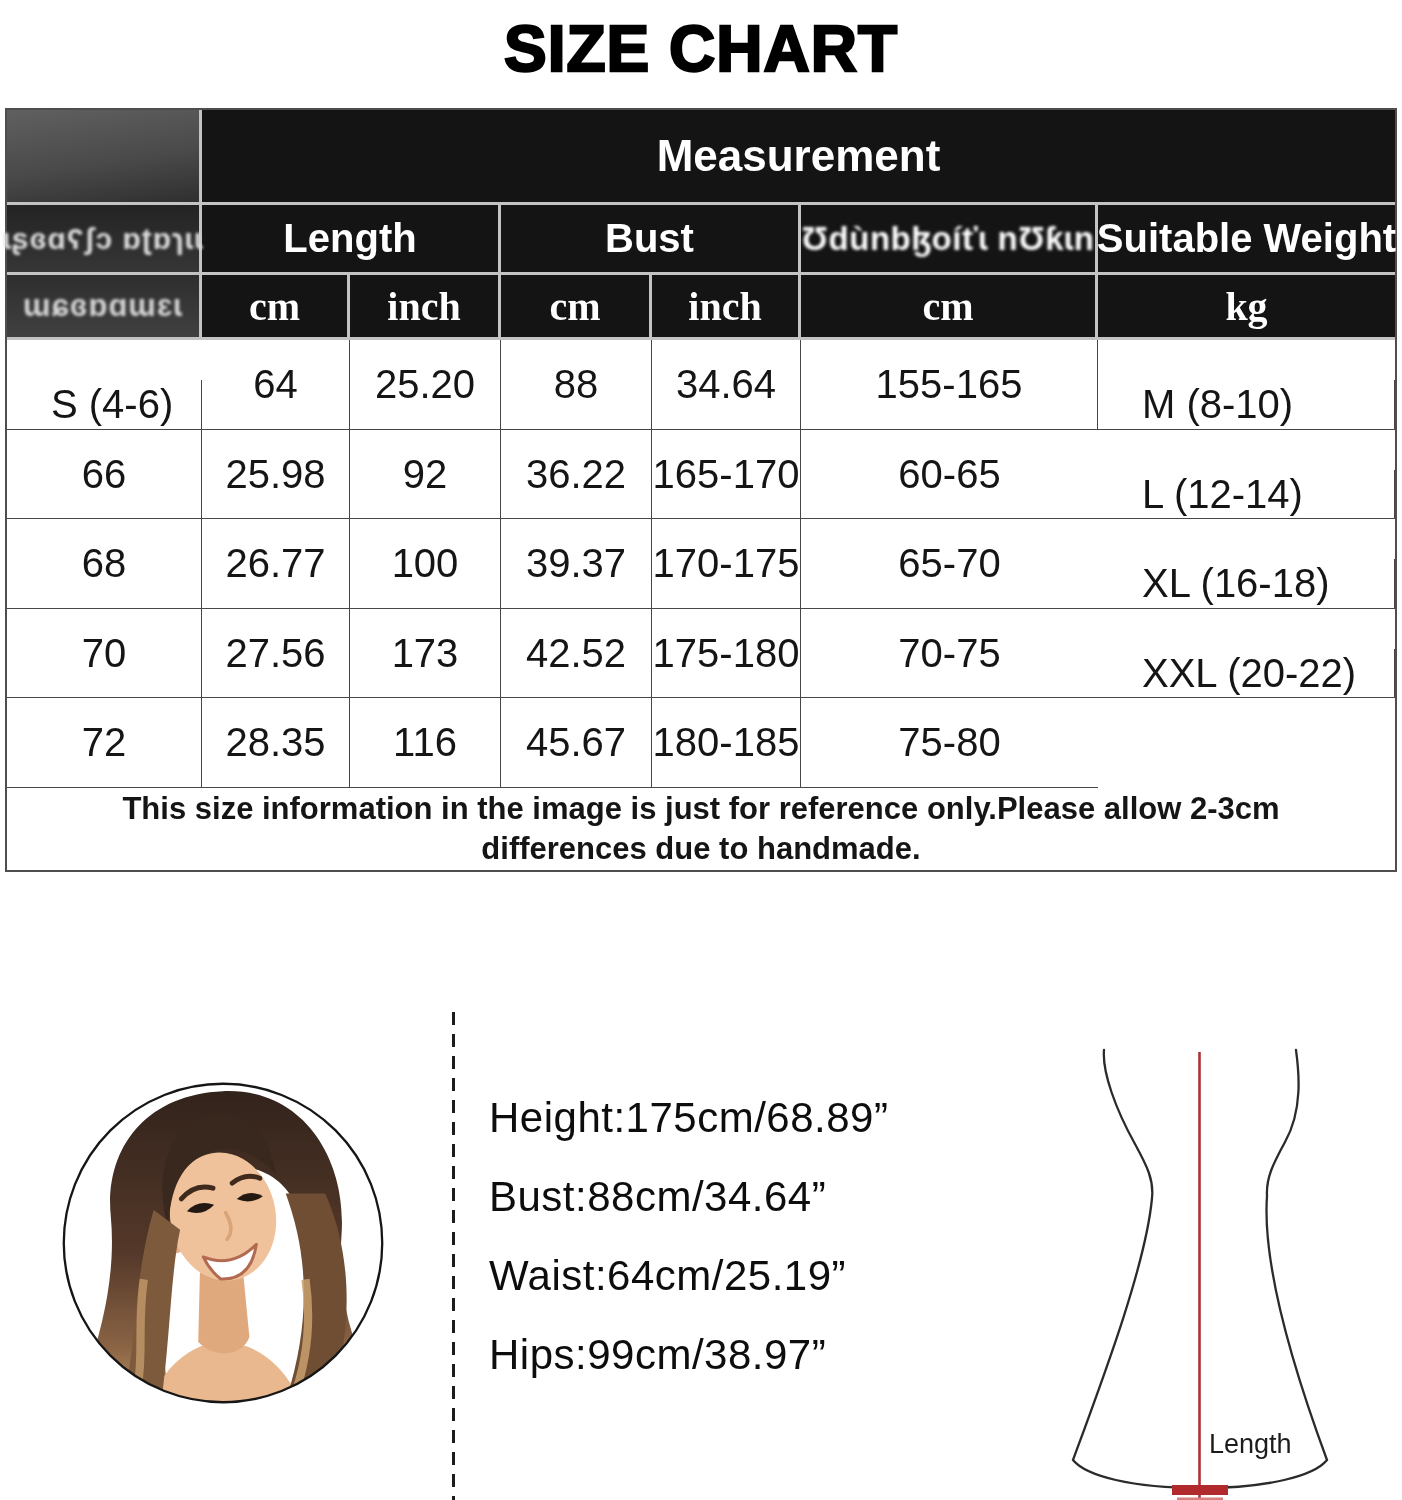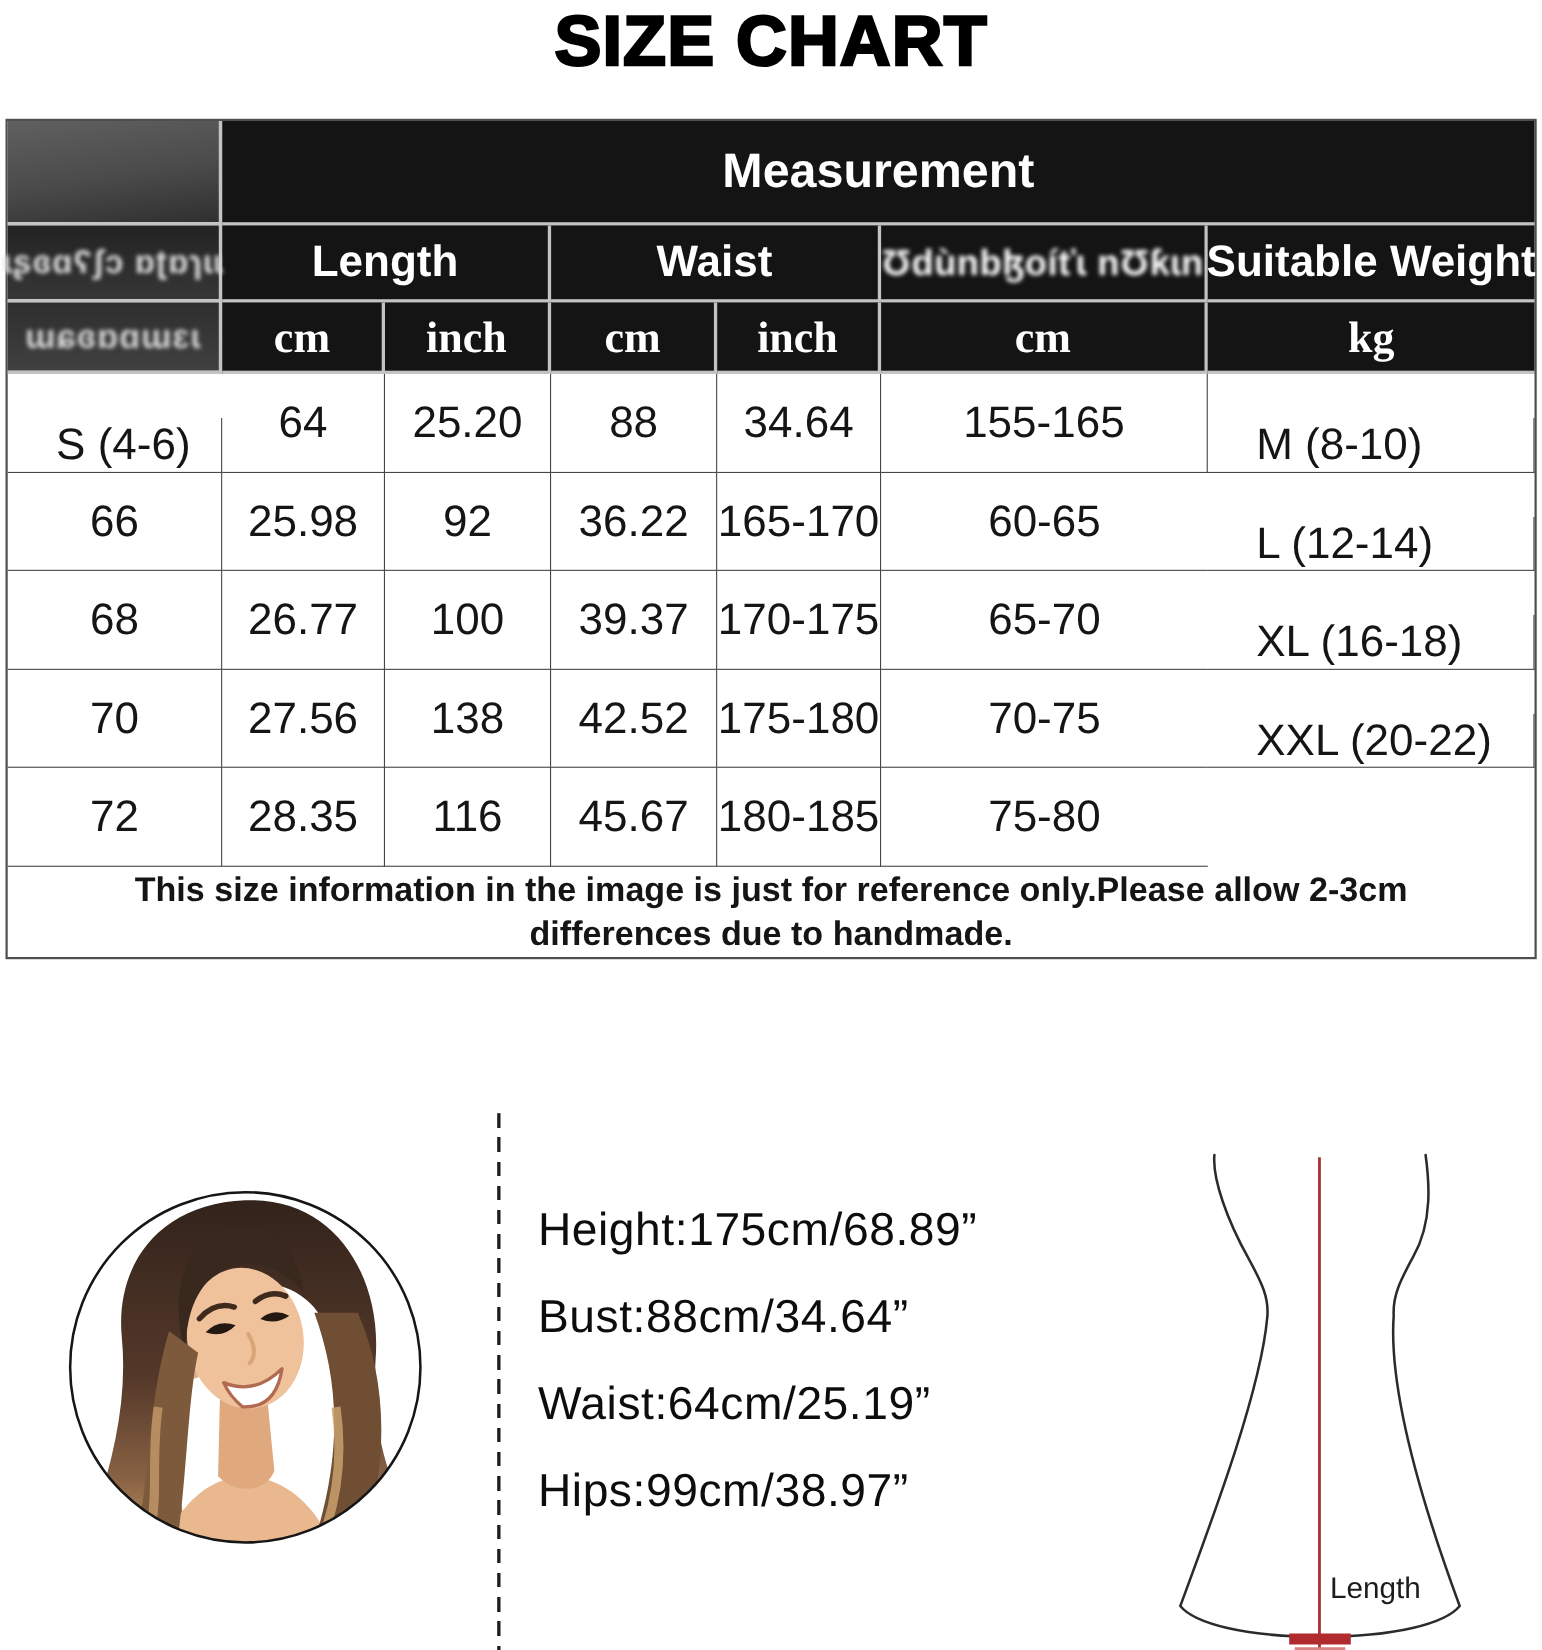--- a/index.html
+++ b/index.html
@@ -2,21 +2,21 @@
 <html><head>
 <meta charset="utf-8">
 <style>
   html,body{margin:0;padding:0;background:#ffffff;}
   .page{
     position:relative;width:1402px;height:1500px;overflow:hidden;background:#fff;
     font-family:"Liberation Sans",sans-serif;color:#111;
   }
   
   .title{
-    position:absolute;left:0;top:0;width:100%;text-align:center;
+    position:absolute;left:0;top:12px;width:100%;text-align:center;
     font-size:64px;font-weight:bold;letter-spacing:1px;color:#000;
     -webkit-text-stroke:2.4px #000;line-height:74px;
   }
   
   .tbl{
     position:absolute;left:5px;top:108px;background:#fff;
     display:grid;
     grid-template-columns:195px 148px 151px 151px 149px 297px 297px;
     grid-template-rows:95px 70px 65px 90px 89px 90px 89px 90px 82px;
     border:2px solid #4e4e4e;
@@ -71,21 +71,21 @@
 
   <div class="tbl">
 
     <div class="cell hd corner1"></div>
     <div class="cell hd mh s6 lr">Measurement</div>
 
     <div class="cell hd corner2">
         <span class="blurtx">ɩʂɞɑʕʃɔ ɒʈɒɿɩɩ</span>
       </div>
     <div class="cell hd gh s2">Length</div>
-    <div class="cell hd gh s2">Waist</div>
+    <div class="cell hd gh s2">Bust</div>
     <div class="cell hd gh">
         <span class="bh">Ʊdùnbɮoíťɩ nƱƙɩn</span>
       </div>
     <div class="cell hd gh lr">Suitable Weight</div>
 
     <div class="cell hd corner3">
         <span class="blurtx2">ɯɕɞɒɑɯɛɩ</span>
       </div>
     <div class="cell hd uh">cm</div>
     <div class="cell hd uh">inch</div>
@@ -113,21 +113,21 @@
     <div class="cell val">68</div>
     <div class="cell val">26.77</div>
     <div class="cell val">100</div>
     <div class="cell val">39.37</div>
     <div class="cell val">170-175</div>
     <div class="cell val lr">65-70</div>
 
     <div class="cell sz">XL (16-18)</div>
     <div class="cell val">70</div>
     <div class="cell val">27.56</div>
-    <div class="cell val">138</div>
+    <div class="cell val">173</div>
     <div class="cell val">42.52</div>
     <div class="cell val">175-180</div>
     <div class="cell val lr">70-75</div>
 
     <div class="cell sz">XXL (20-22)</div>
     <div class="cell val">72</div>
     <div class="cell val">28.35</div>
     <div class="cell val">116</div>
     <div class="cell val">45.67</div>
     <div class="cell val">180-185</div>

